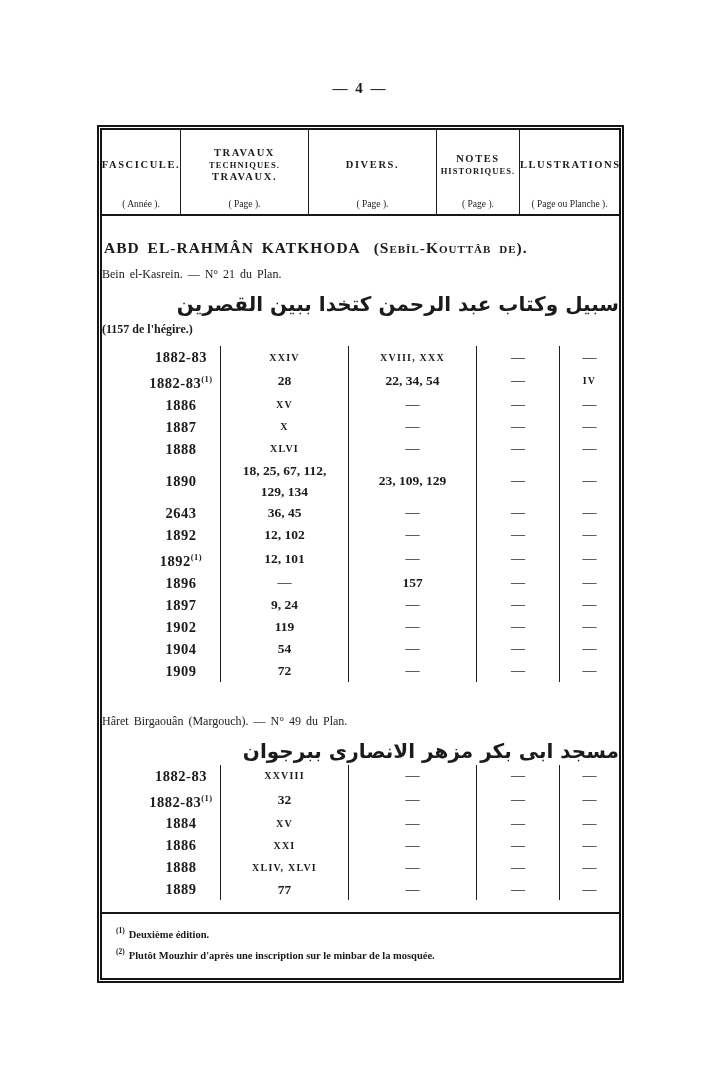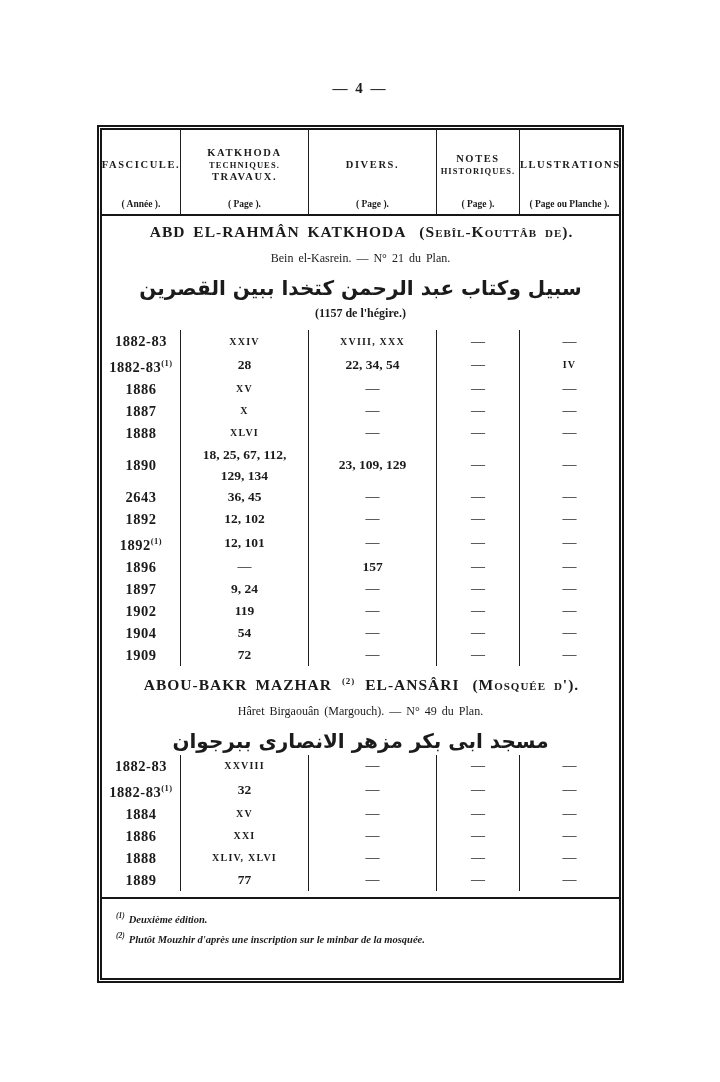--- a/index.html
+++ b/index.html
@@ -41,75 +41,75 @@
     align-items: center; justify-content: center;
     padding-bottom: 14px;
     overflow: hidden;
   }
   .hcell:not(:last-child) { border-right: 1px solid #1e1e1e; }
   .hline { text-align: center; white-space: nowrap; }
   .hline.lg { font-size: 10.5px; font-weight: bold; letter-spacing: 1.6px; line-height: 12.5px; }
   .hline.sm { font-size: 8.5px;  font-weight: bold; letter-spacing: 1.1px; line-height: 11px; }
   .hsub {
     position: absolute; bottom: 5px; left: 0; right: 0;
-    text-align: center; font-size: 9.5px; font-weight: bold;
+    text-align: center; font-size: 9.5px; font-weight: normal;
     white-space: nowrap;
   }
   
-  .sec-head { text-align: center; padding-top: 6px; }
+  .sec-head { padding-top: 6px; margin-top: 16px; }
   .sec-title { font-size: 15.5px; font-weight: bold; letter-spacing: 1px; word-spacing: 3px; line-height: 19px; }
   .sec-title .hp-name { margin: 0 2px; }
   .sec-title .hp-qualifier { font-variant: small-caps; margin-left: 3px; }
   .sec-title sup.hp-sup { font-size: 9px; font-weight: bold; }
   .sec-sub { margin-top: 9px; font-size: 12px; font-weight: normal; word-spacing: 2px; line-height: 17px; }
   .sec-arabic {
     margin-top: 7px; direction: rtl;
     font-family: "DejaVu Sans", sans-serif;
     font-size: 20px; font-weight: bold; line-height: 28px;
   }
   .sec-hegira { margin-top: 3px; padding-bottom: 9px; font-size: 12px; font-weight: 600; line-height: 16px; }
   
   .row {
     display: grid;
     grid-template-columns: 79px 128px 128px 83px 1fr;
+    padding-left: 40px;
   }
   .row > div:not(:last-child) { border-right: 1px solid #1e1e1e; }
   .cell, .ycell {
     display: flex; align-items: center; justify-content: center;
     min-height: 22px; text-align: center;
   }
   .ycell .ytext { font-size: 14.5px; font-weight: bold; letter-spacing: 0.5px; line-height: 22px; }
   .ycell sup { font-size: 8.5px; font-weight: bold; }
   .cell .ctext { font-size: 13.5px; font-weight: 600; line-height: 21px; white-space: pre-line; }
   .cell.roman .ctext { font-size: 10px; font-weight: bold; letter-spacing: 1.2px; }
   .cell.dash .ctext { font-size: 14px; font-weight: 400; letter-spacing: 0; }
   
   .footnotes {
-    margin-top: 6px;
+    margin-top: 12px;
     border-top: 2px solid var(--rule, #161616);
     padding: 8px 14px 0 14px;
     text-align: left;
-    font-style: italic;
   }
   .fline { font-size: 10.5px; font-weight: 600; line-height: 17px; }
   .fline sup { font-size: 7.5px; margin-right: 4px; }
 </style>
 </head>
 <body style="--ink: #1b1b1b; --paper: #ffffff; --rule: #161616;">
 
 <div class="page">
   <div class="page-number">— 4 —</div>
   <div class="table-frame">
     <div class="thead">
         <div class="hcell">
           <div class="hline lg">FASCICULE.</div>
           <div class="hsub">( Année ).</div>
         </div>
         <div class="hcell">
-          <div class="hline lg">KATKHODA</div>
+          <div class="hline lg">TRAVAUX</div>
           <div class="hline sm">TECHNIQUES.</div>
           <div class="hline lg">TRAVAUX.</div>
           <div class="hsub">( Page ).</div>
         </div>
         <div class="hcell">
           <div class="hline lg">DIVERS.</div>
           <div class="hsub">( Page ).</div>
         </div>
         <div class="hcell">
           <div class="hline lg">NOTES</div>
@@ -363,21 +363,20 @@
             </div>
             <div class="cell dash">
               <span class="ctext">—</span>
             </div>
             <div class="cell dash">
               <span class="ctext">—</span>
             </div>
           </div>
         </div>
         <div class="sec-head">
-          <div class="sec-title"><span class="hp-name">ABOU-BAKR MAZHAR</span> <sup class="hp-sup">(2)</sup> <span class="hp-name">EL-ANSÂRI</span> <span class="hp-qualifier">(Mosquée d').</span> </div>
           <div class="sec-sub">Hâret Birgaouân (Margouch). — N° 49 du Plan.</div>
           <div class="sec-arabic" dir="rtl">مسجد ابى بكر مزهر الانصارى ببرجوان</div>
         </div>
         <div class="rows">
           <div class="row">
             <div class="ycell">
               <span class="ytext">1882-83</span>
             </div>
             <div class="cell roman">
               <span class="ctext">XXVIII</span>

